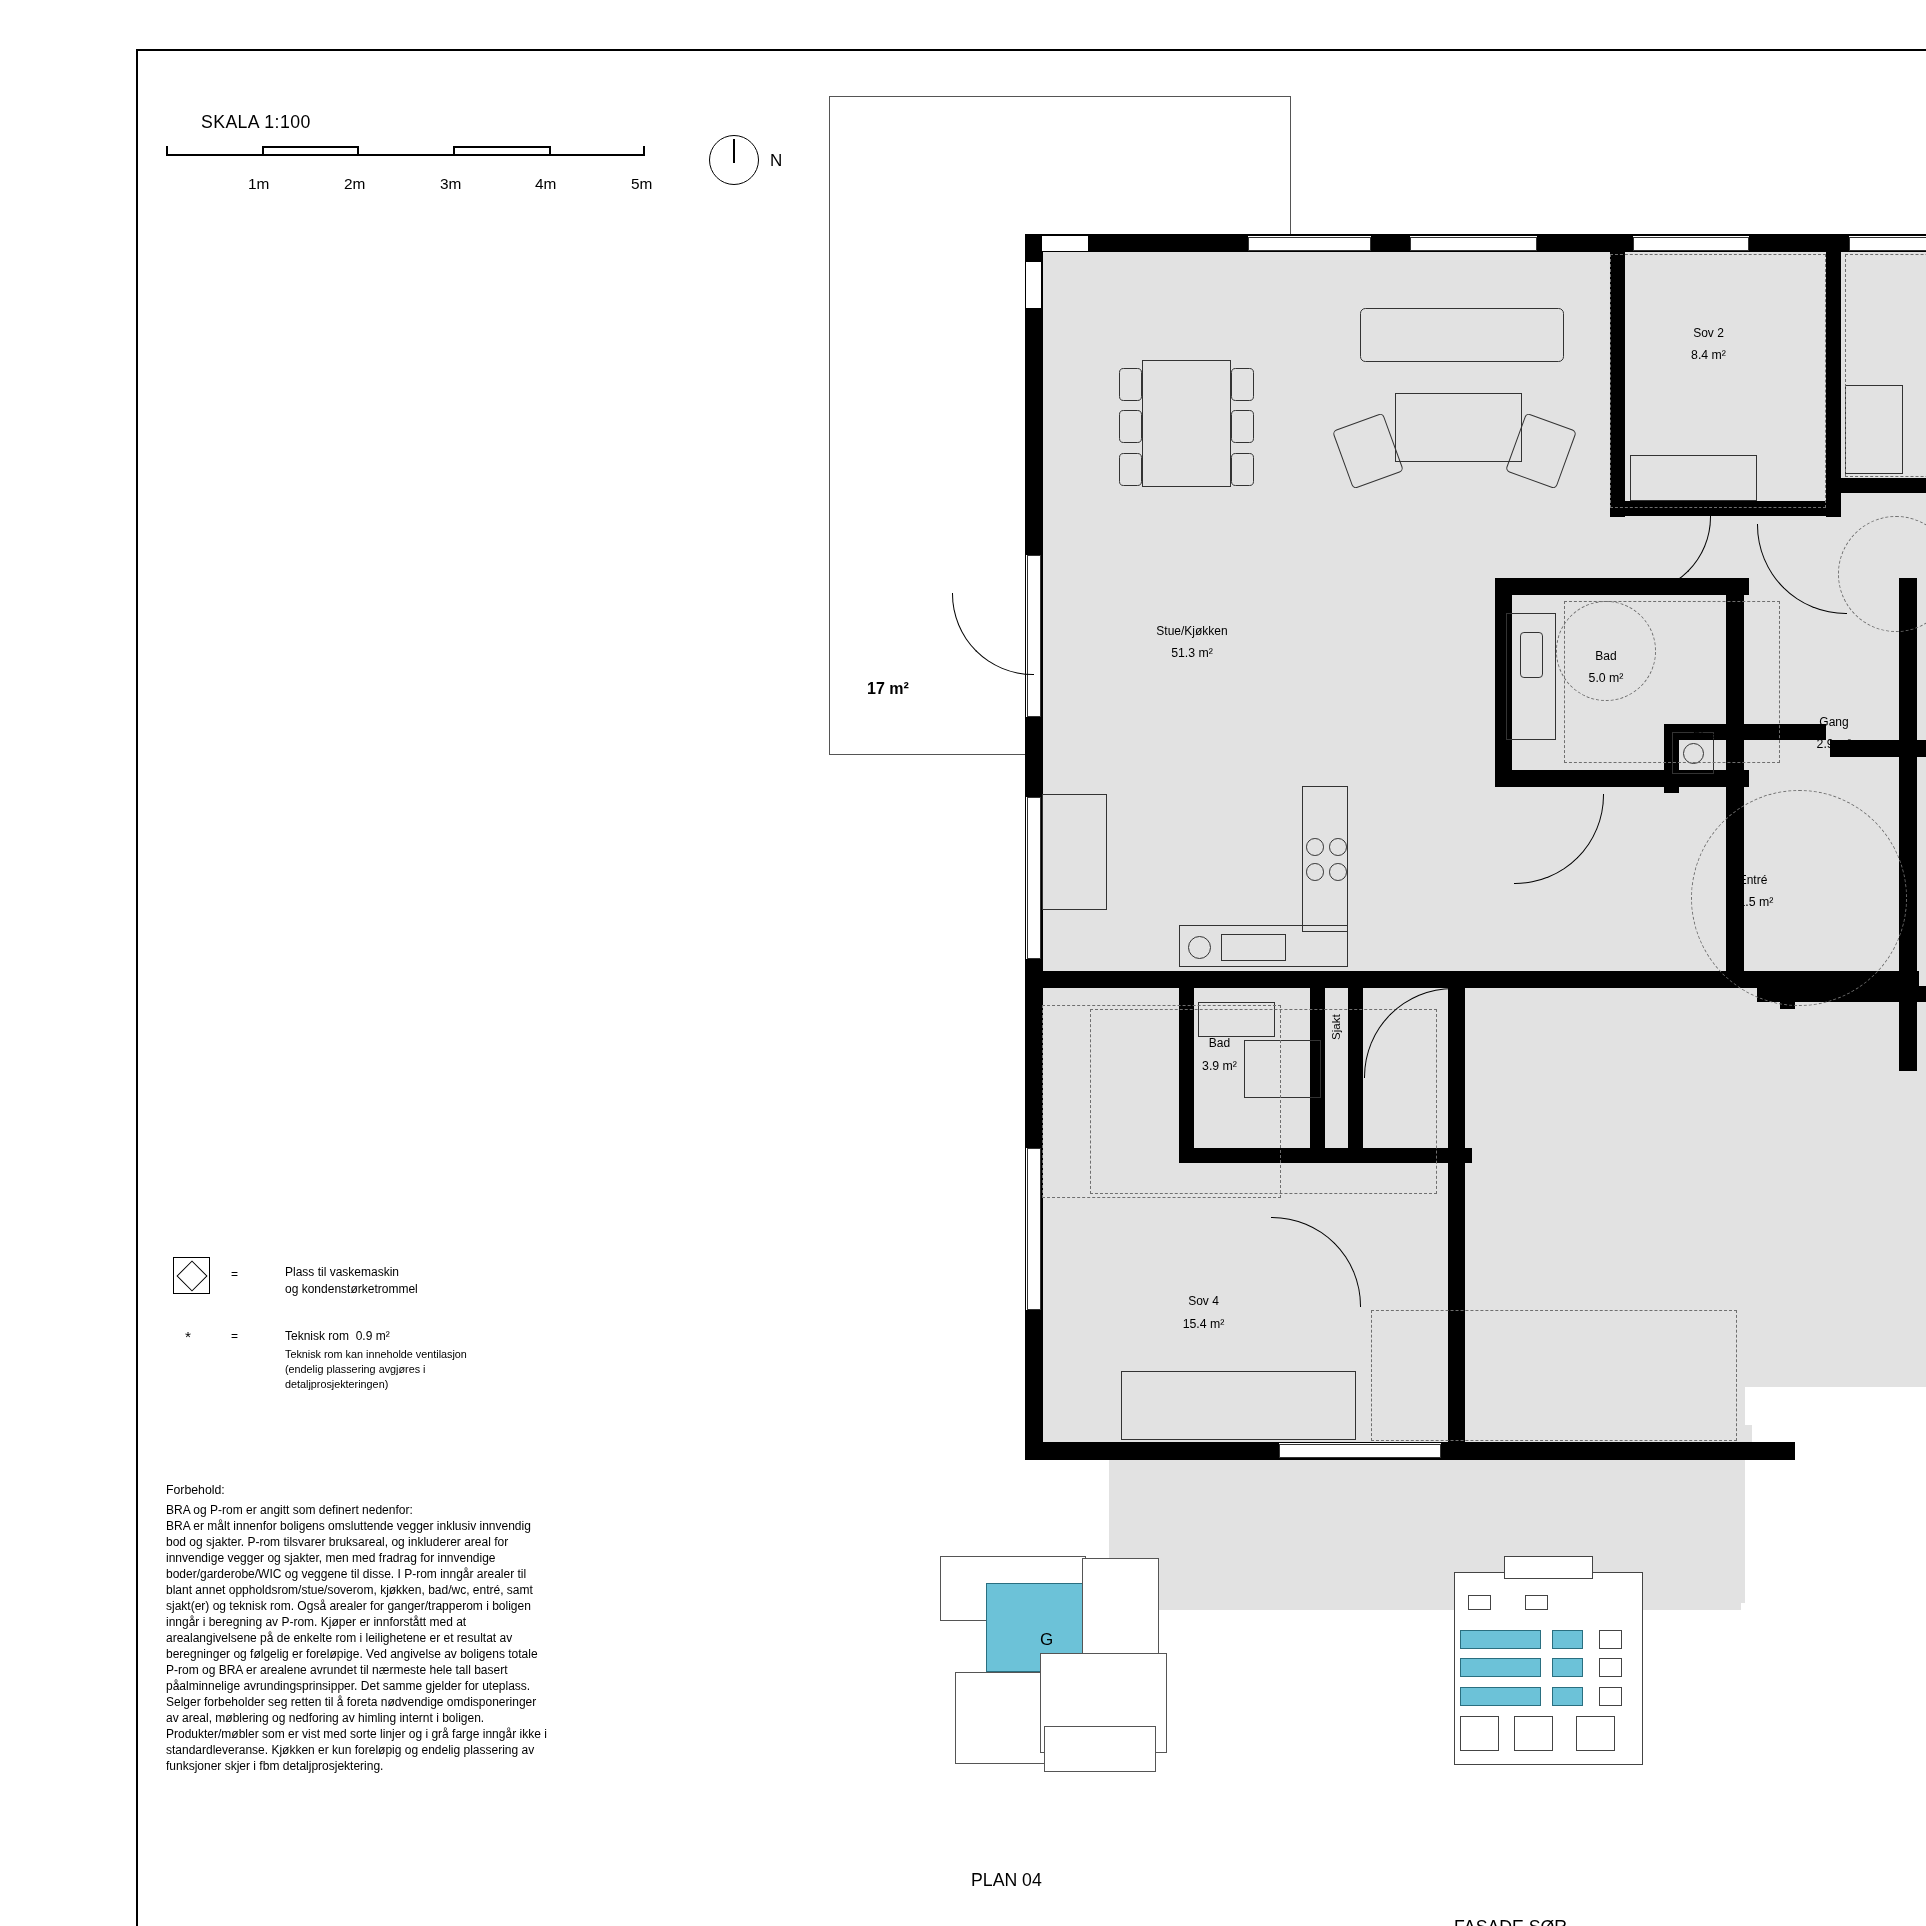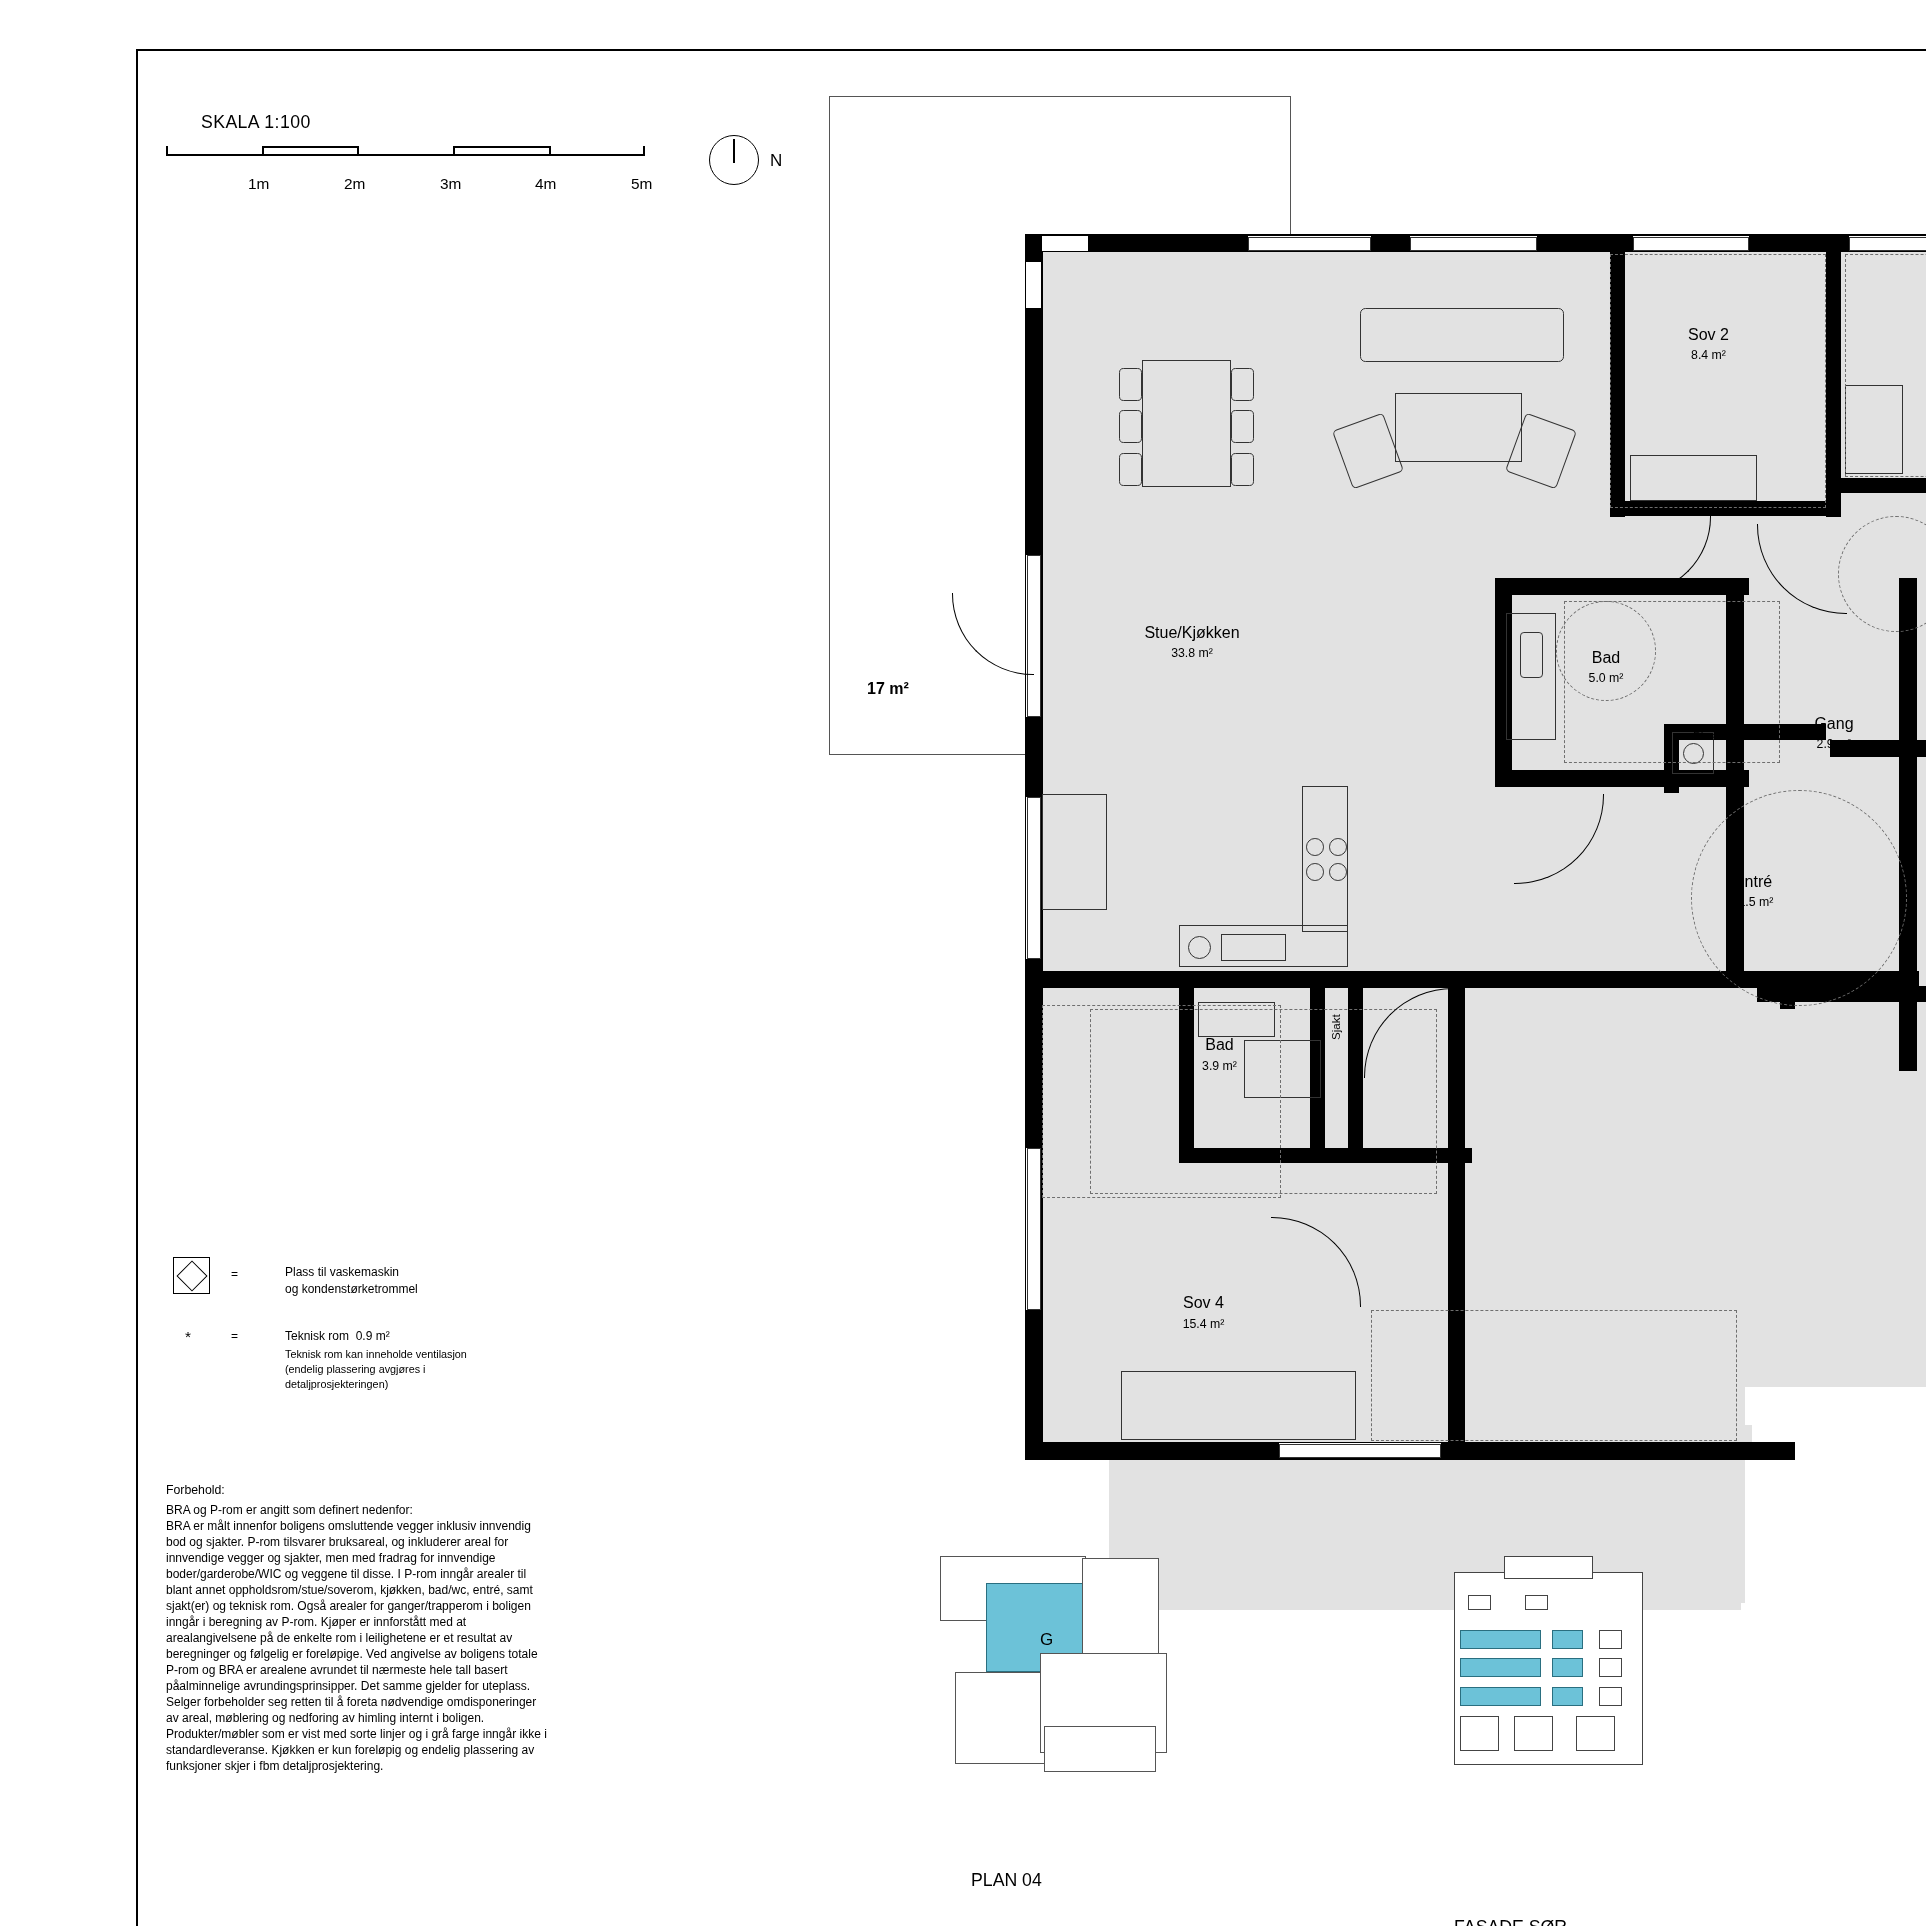--- a/index.html
+++ b/index.html
@@ -14,21 +14,21 @@
   .wht{position:absolute;background:#fff;}
   .dash{position:absolute;border:1.2px dashed #6f6f6f;box-sizing:border-box;}
   .thin{position:absolute;border:1.2px solid #000;box-sizing:border-box;}
   .thin2{position:absolute;border:0.8px solid #333;box-sizing:border-box;}
 
   
   .scaletitle{font-size:17.7px;letter-spacing:0.4px;}
   .scalelbl{font-size:15.4px;}
 
   
-  .rname{font-size:16px;text-align:center;}
+  .rname{font-size:12px;text-align:center;}
   .rarea{font-size:12.3px;text-align:center;}
 
   
   .legtxt{font-size:12px;}
   .forb{position:absolute;font-size:12px;line-height:16px;white-space:pre-line;}
 
   
   .kp{position:absolute;border:1.2px solid #555;box-sizing:border-box;background:#fff;}
   .kphl{background:#6cc2d8;border:1.2px solid #2a6f80;}
   .cap{position:absolute;font-size:17.7px;}
@@ -195,21 +195,21 @@
   <div class="dash" style="left:1042px;top:1005px;width:239px;height:193px;"></div>
 
   <div style="position:absolute;left:952px;top:593px;width:81px;height:81px;border:1.5px solid #000;border-radius:0 0 0 81px;border-top:none;border-right:none;"></div>
   <div style="position:absolute;left:1364px;top:988px;width:89px;height:89px;border:1.5px solid #000;border-radius:89px 0 0 0;border-bottom:none;border-right:none;"></div>
   <div style="position:absolute;left:1271px;top:1217px;width:89px;height:89px;border:1.5px solid #000;border-radius:0 89px 0 0;border-bottom:none;border-left:none;"></div>
   <div style="position:absolute;left:1514px;top:794px;width:89px;height:89px;border:1.5px solid #000;border-radius:0 0 89px 0;border-top:none;border-left:none;"></div>
   <div style="position:absolute;left:1757px;top:524px;width:89px;height:89px;border:1.5px solid #000;border-radius:0 0 0 89px;border-top:none;border-right:none;"></div>
   <div style="position:absolute;left:1633px;top:516px;width:77px;height:77px;border:1.5px solid #000;border-radius:0 0 77px 0;border-top:none;border-left:none;"></div>
 
   <div class="txt rname" style="left:1115px;top:624px;width:154px;">Stue/Kjøkken</div>
-  <div class="txt rarea" style="left:1115px;top:646px;width:154px;">33.8 m²</div>
+  <div class="txt rarea" style="left:1115px;top:646px;width:154px;">51.3 m²</div>
 
   <div class="txt rname" style="left:1645px;top:326px;width:127px;">Sov 2</div>
   <div class="txt rarea" style="left:1645px;top:348px;width:127px;">8.4 m²</div>
 
   <div class="txt rname" style="left:1884px;top:304px;width:127px;">Sov 3</div>
   <div class="txt rarea" style="left:1884px;top:327px;width:127px;">9.4 m²</div>
 
   <div class="txt rname" style="left:1556px;top:649px;width:100px;">Bad</div>
   <div class="txt rarea" style="left:1556px;top:671px;width:100px;">5.0 m²</div>
 

